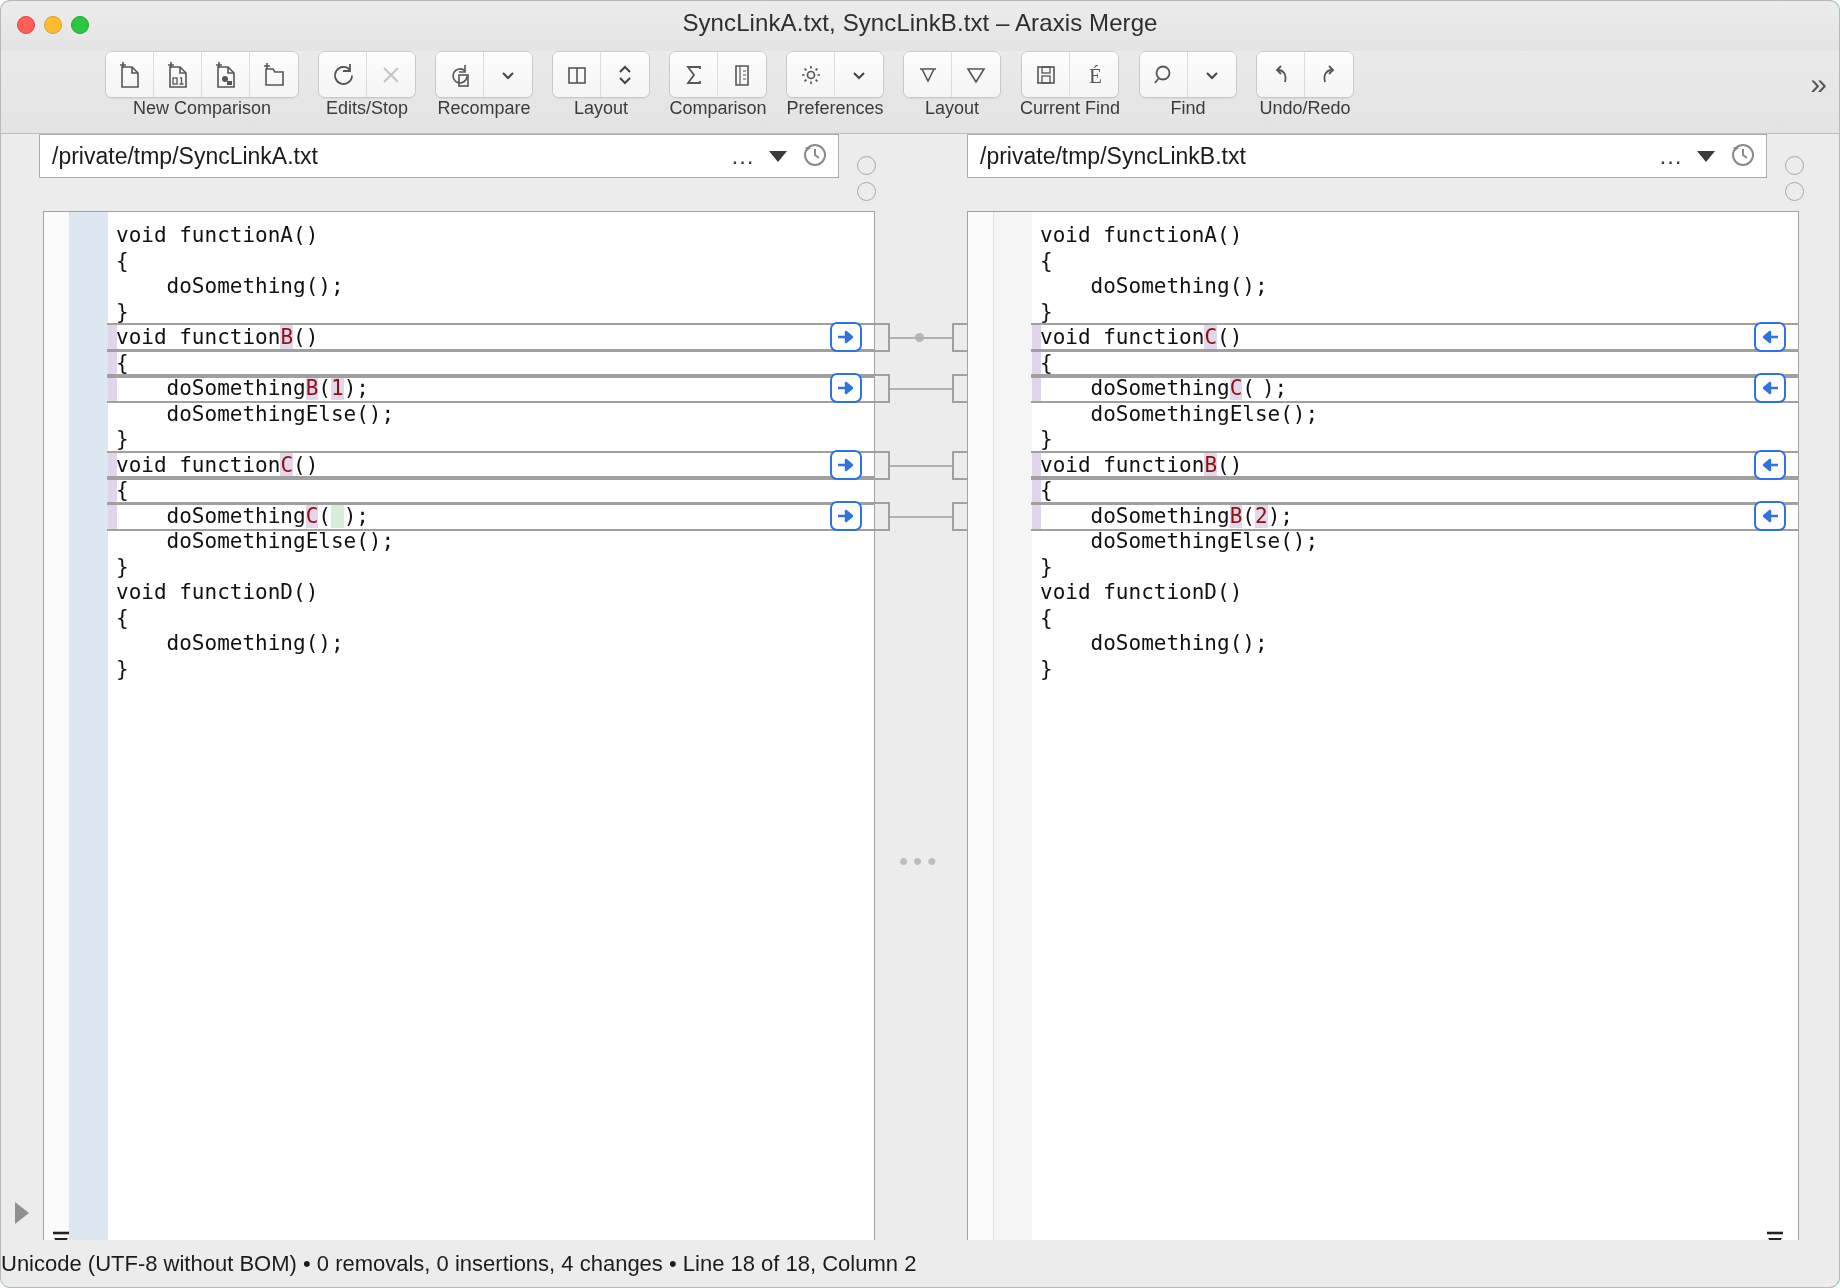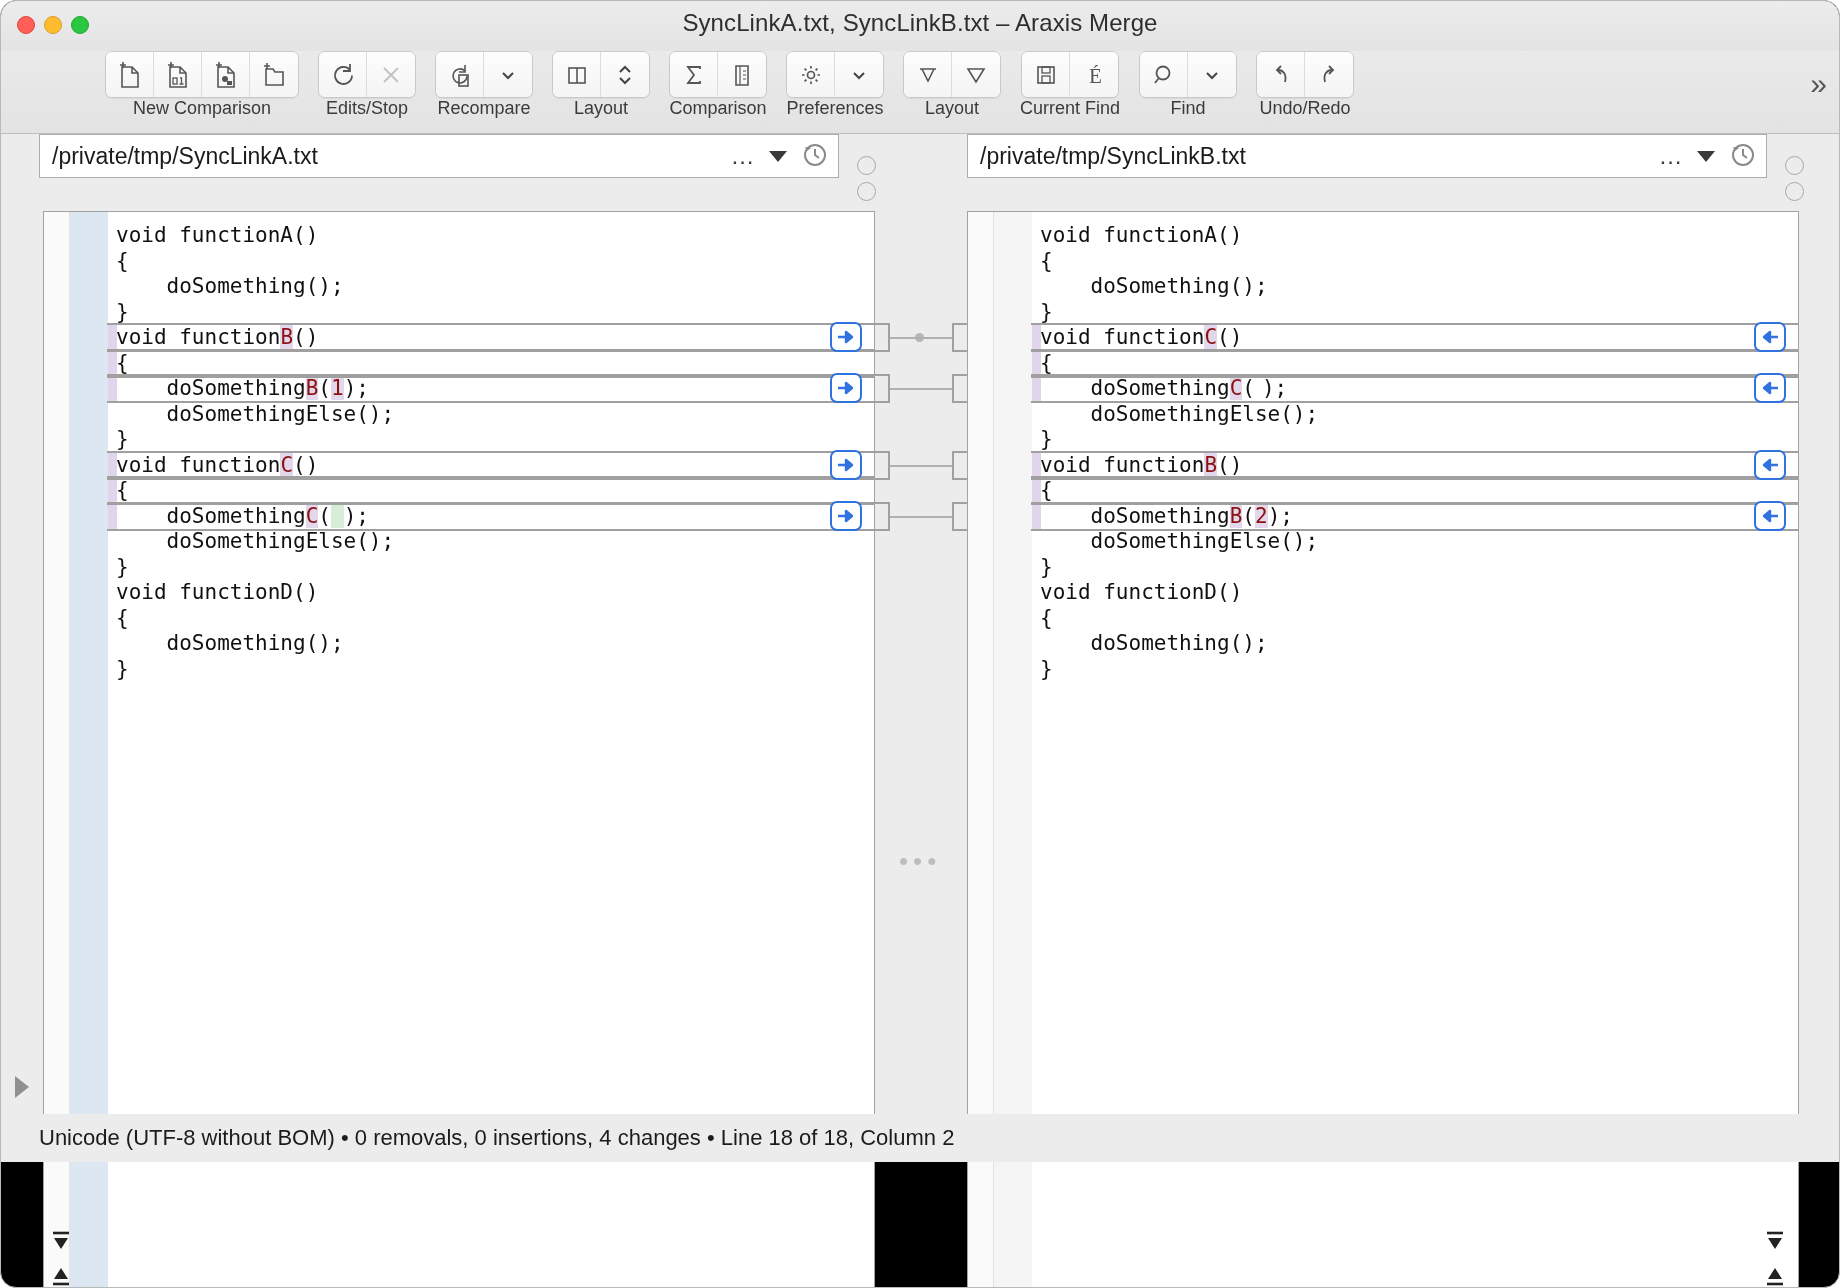--- a/index.html
+++ b/index.html
@@ -9,23 +9,23 @@
     font-family: "Liberation Sans", sans-serif;
     background:#ffffff;
     overflow:hidden;
     -webkit-font-smoothing:antialiased;
   }
 
   
   .window {
     position:relative;
     width:1840px; height:1288px;
-    background:#000000;
+    background:#14b8a6;
     border:1px solid #b9b9b9;
-    border-radius:16px;
+    border-radius:10px;
     overflow:hidden;
   }
 
   
   .titlebar {
     position:relative;
     height:50px;
     background:linear-gradient(to bottom,#ececec,#e4e4e4);
   }
   .traffic {
@@ -77,21 +77,21 @@
   .tspacer { width:19px; }
   .chev {
     margin-left:auto; margin-right:12px;
     font-size:30px; color:#565656; line-height:1;
     padding-top:18px;
   }
 
   
   .content {
     position:relative;
-    height:1028px;
+    height:1154px;
     background:#ececec;
   }
   .pathfield {
     position:absolute;
     height:44px;
     background:#ffffff;
     border:1px solid #aeaeae;
     display:flex; align-items:center;
     padding:0 8px 0 12px;
   }
@@ -178,21 +178,20 @@
     border-top:11px solid transparent;
     border-bottom:11px solid transparent;
     border-left:14px solid #909090;
   }
 
   .statusbar {
     position:absolute; left:0; right:16px; bottom:0;
     height:48px;
     background:#ececec;
     display:flex; align-items:center;
-    padding-left:38px;
     font-size:22px; color:#1c1c1c;
   }
 </style>
 </head>
 <body>
 
 <div class="window">
 
   <div class="titlebar">
     <div class="traffic">

